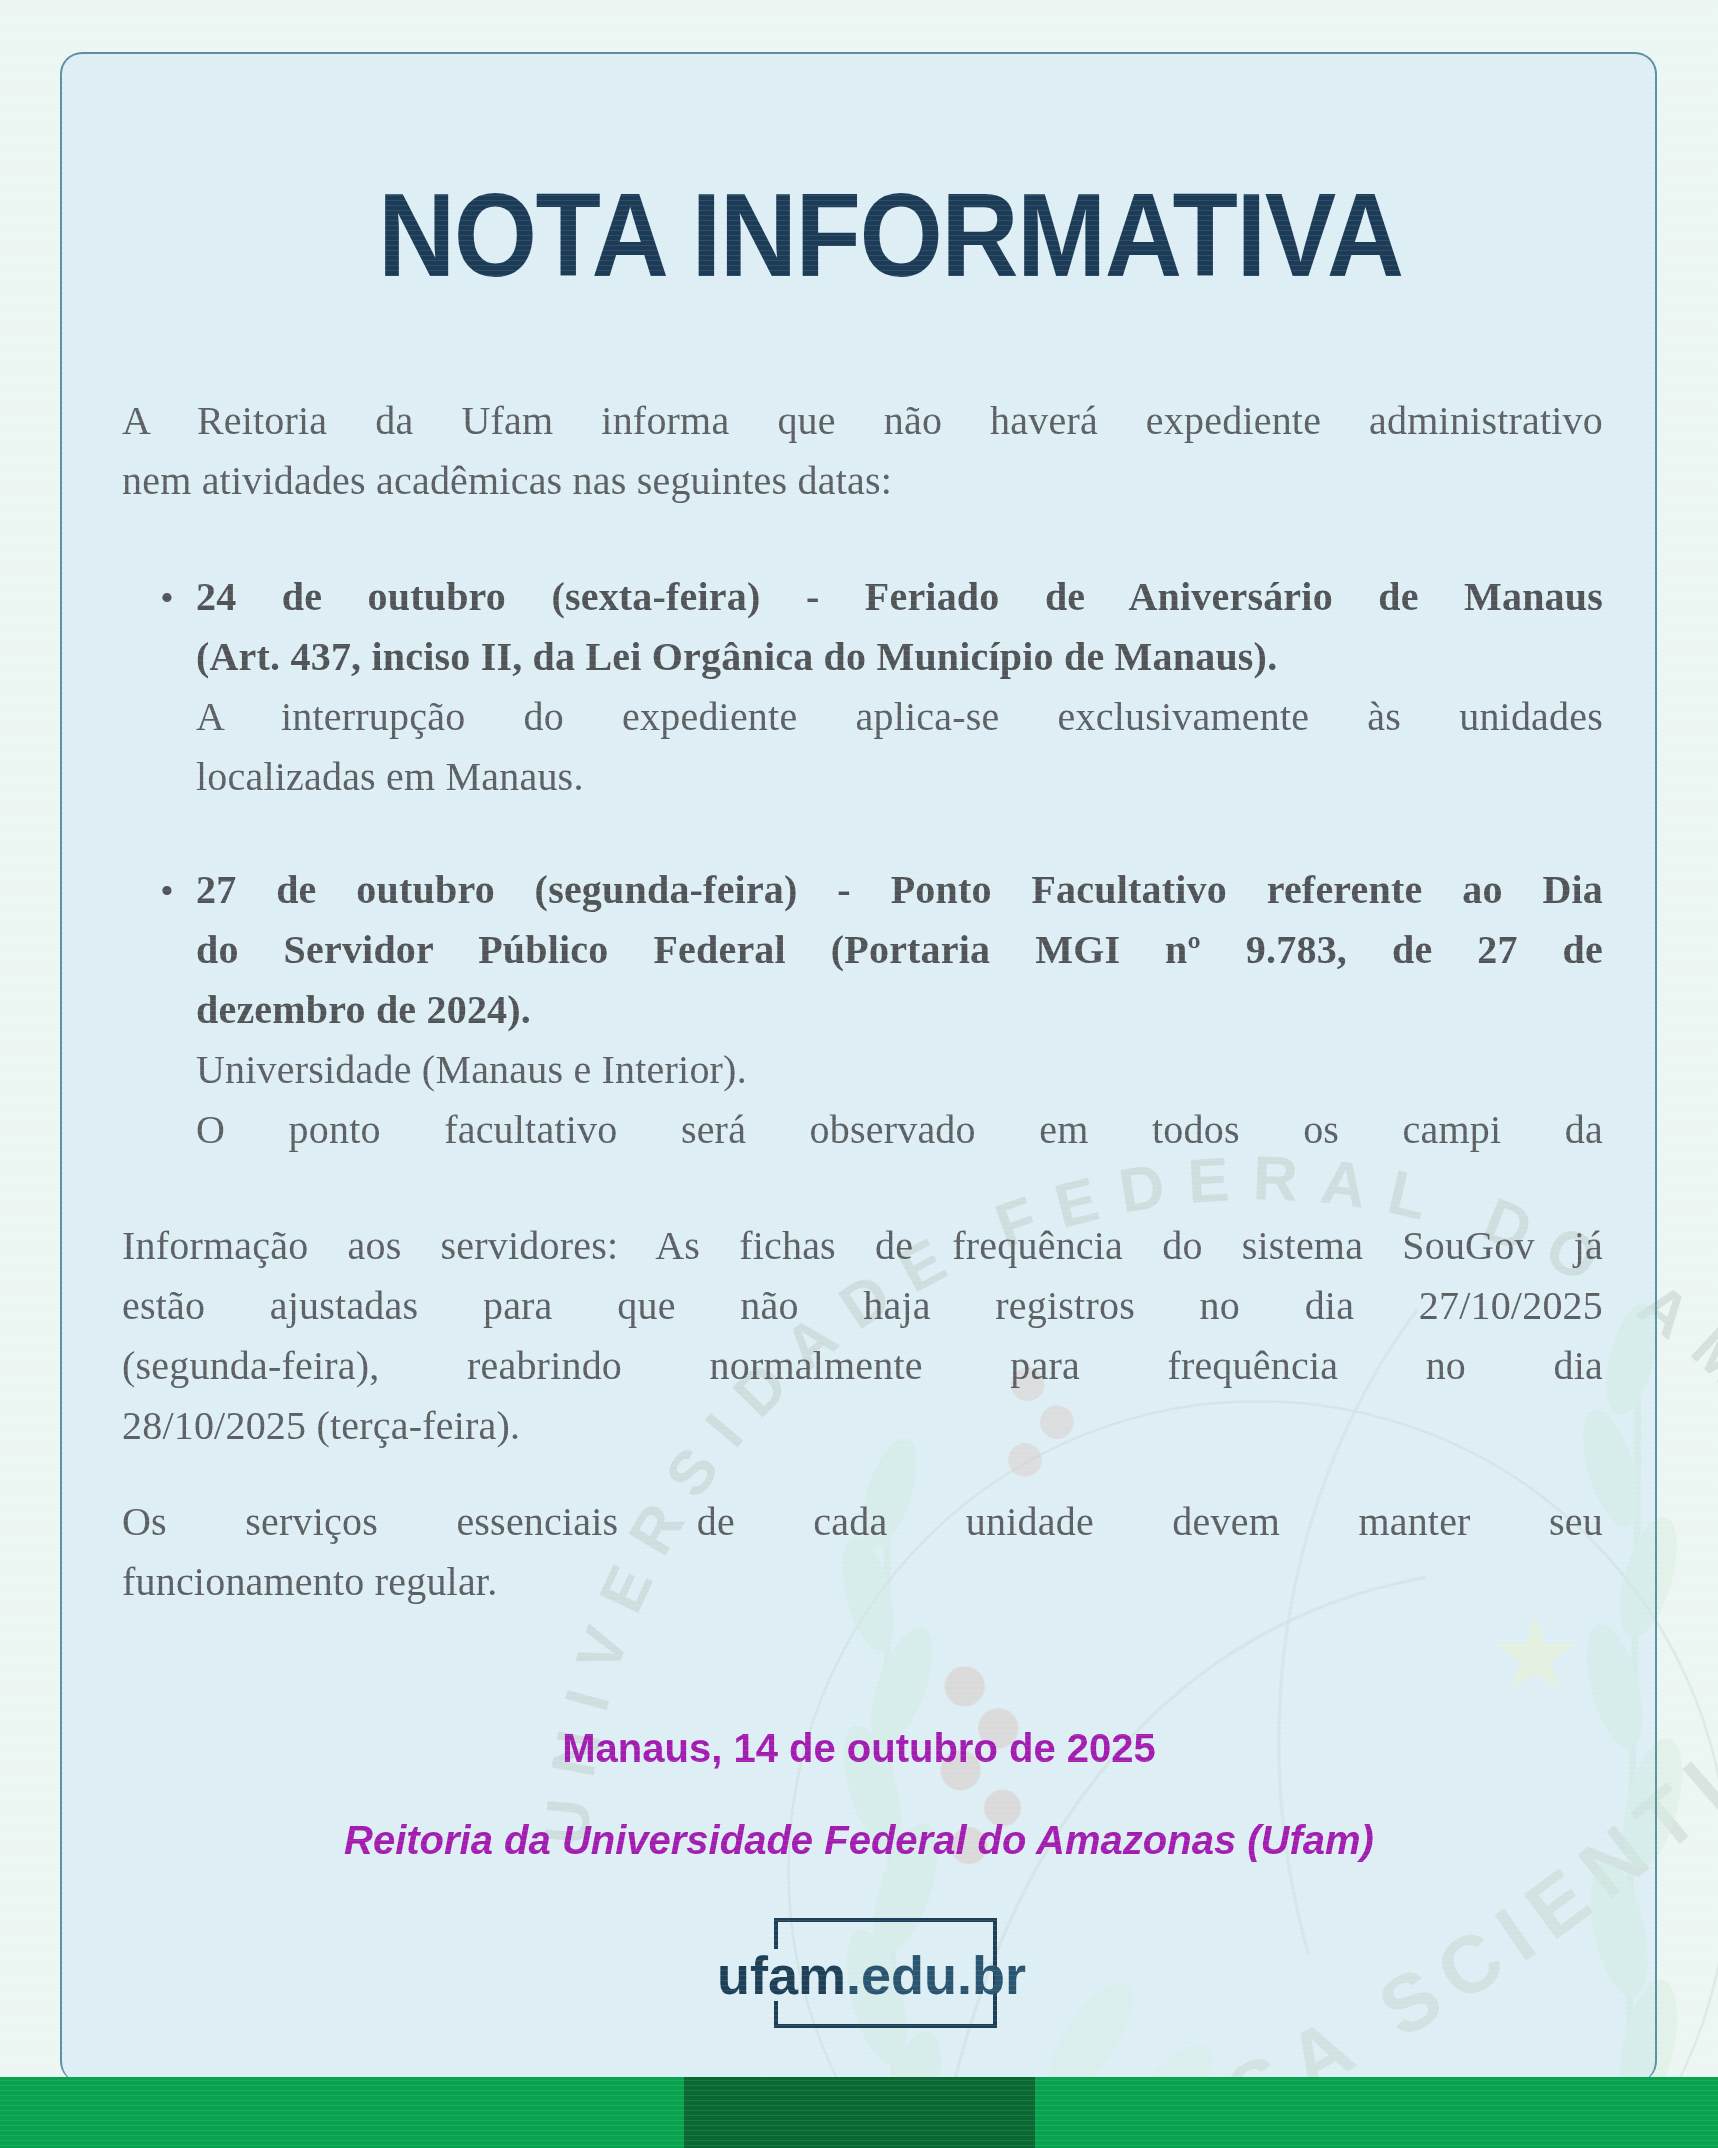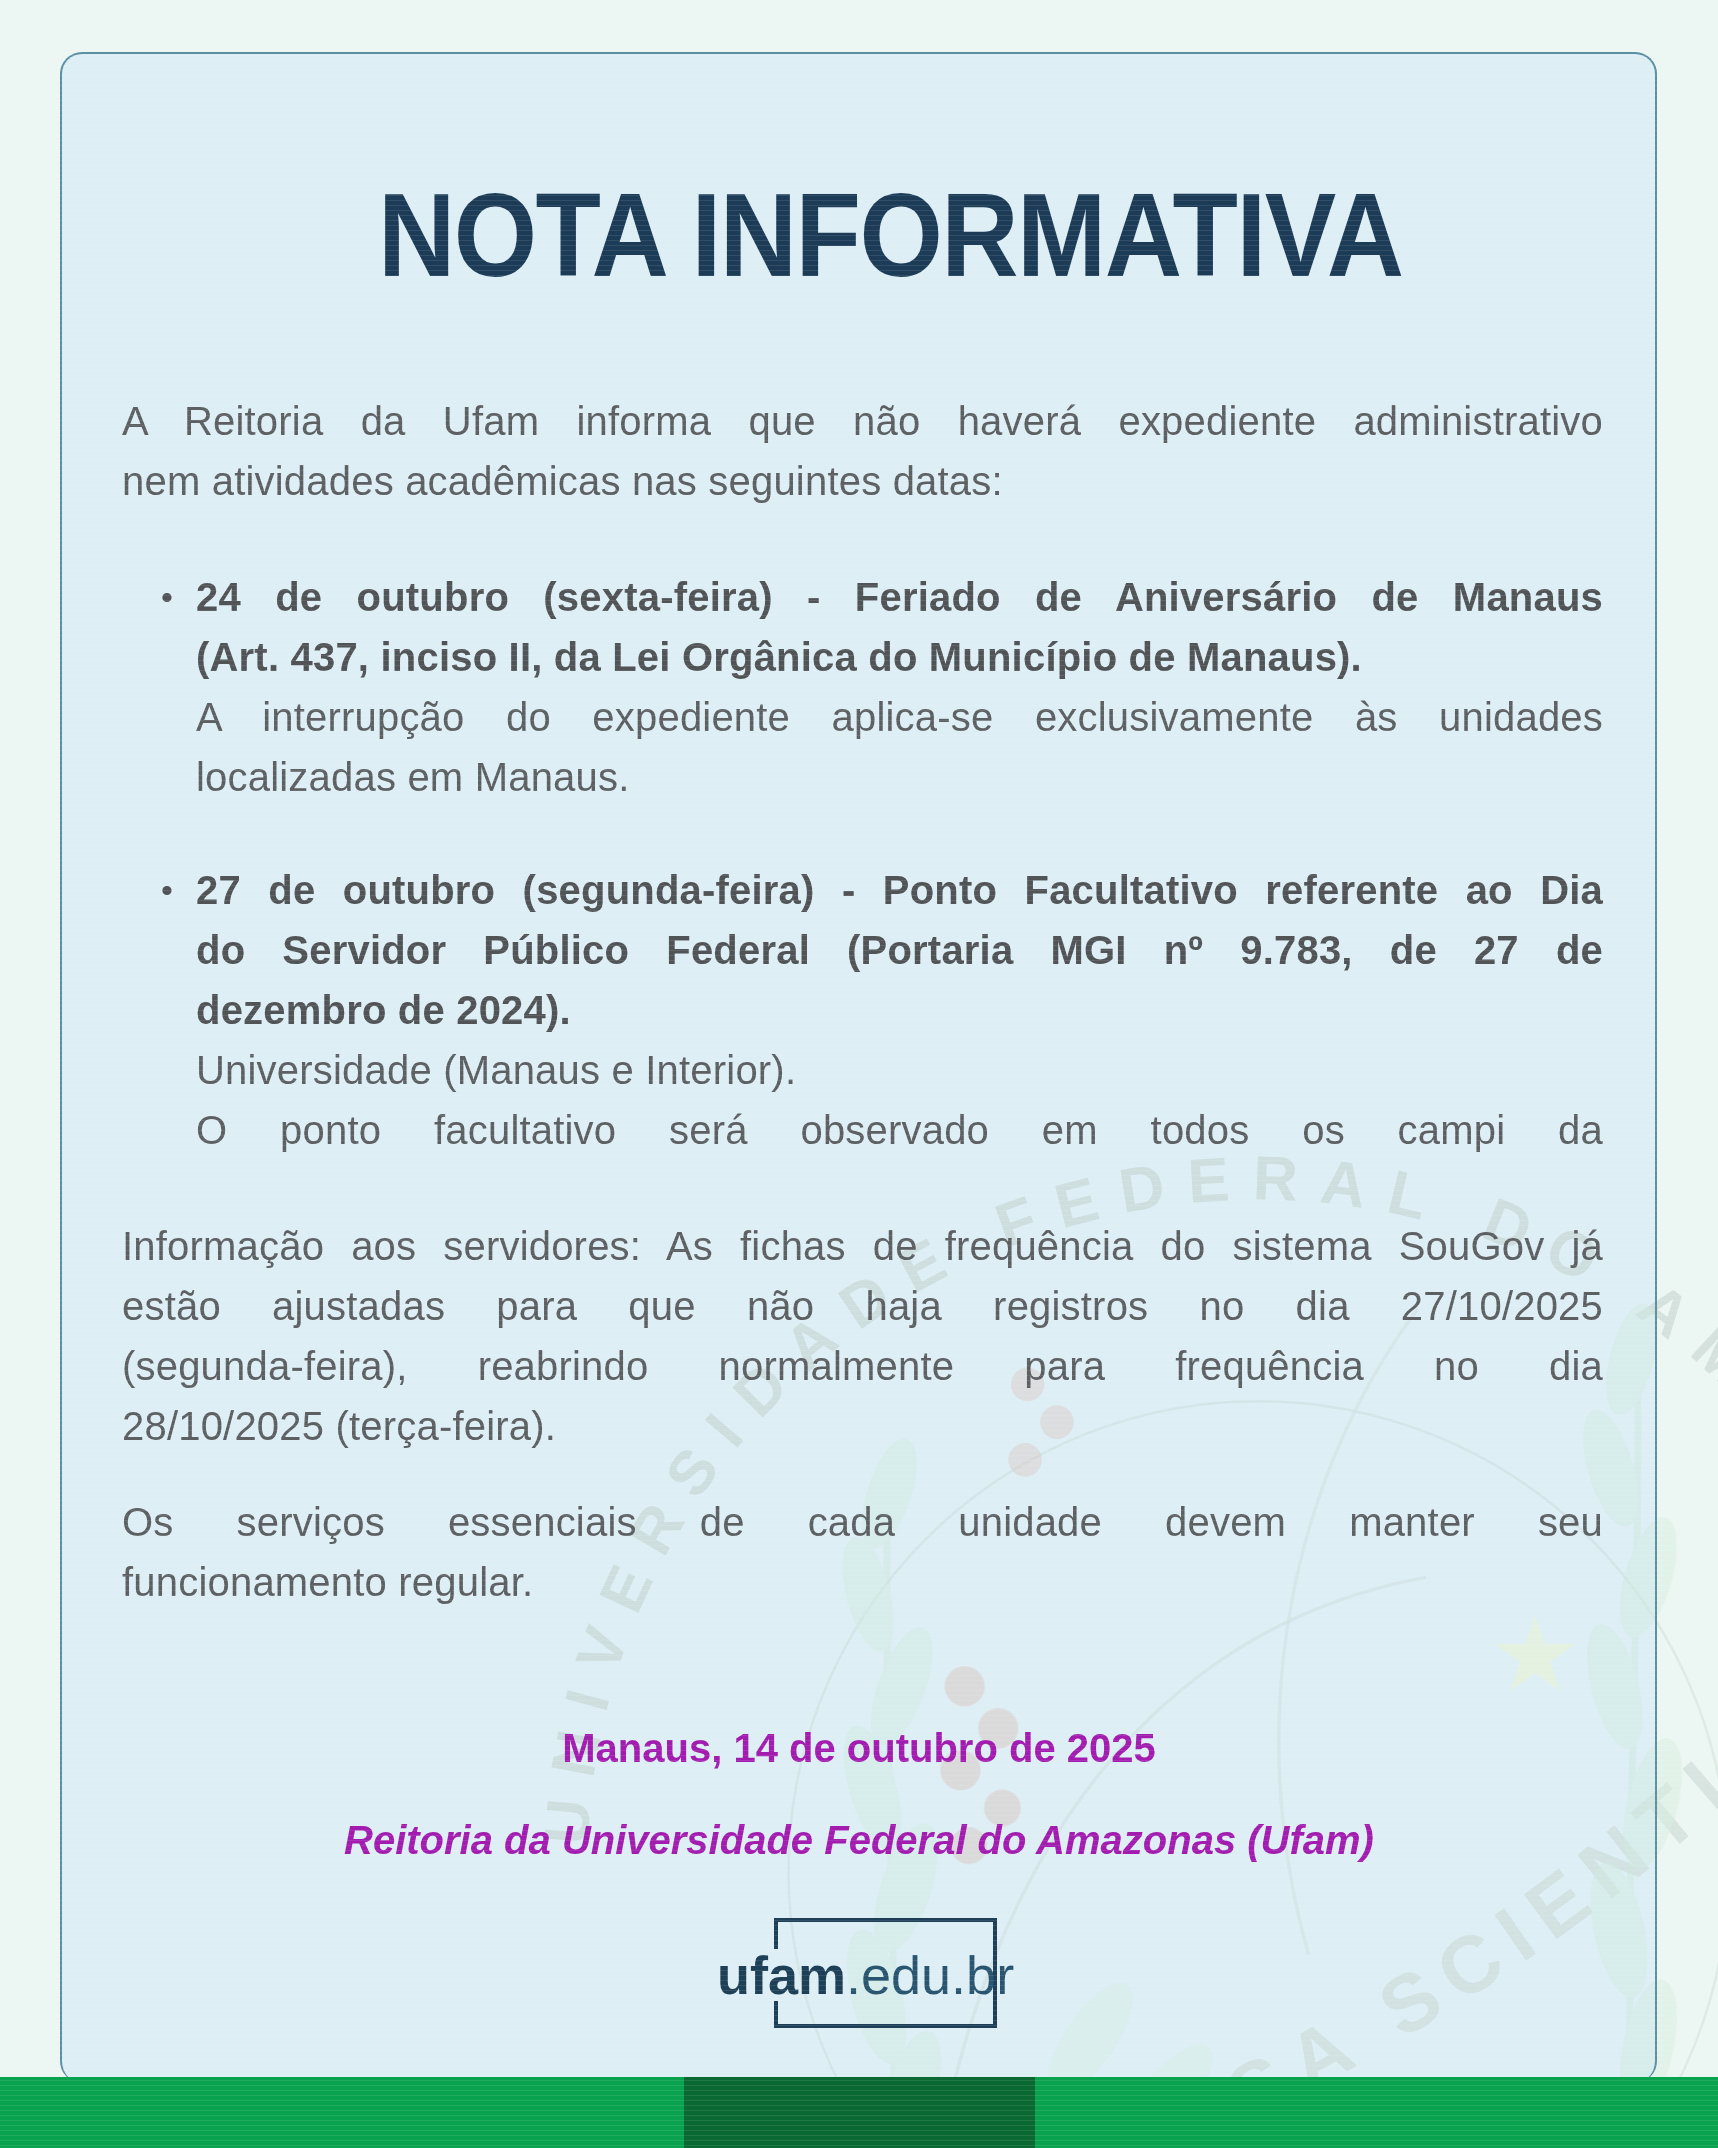--- a/index.html
+++ b/index.html
@@ -31,21 +31,21 @@
   .content{position:absolute;inset:0;z-index:4;}
   .title{position:absolute;left:0;top:172px;width:1718px;text-align:center;padding-left:31px;}
   .title span{
     display:inline-block;transform:scaleX(.9);transform-origin:center;
     font-size:119px;line-height:126px;font-weight:700;letter-spacing:-1.7px;color:#1c3b57;
   }
   .tblock{
     position:absolute;font-size:40px;line-height:60px;color:#5b5e60;
     text-align:justify;letter-spacing:0.2px;
   }
-  .jline{text-align-last:justify;}
+  .jline{text-align-last:justify;font-family:Liberation Serif, serif;}
   .jline.last{text-align-last:left;}
   .para{left:122px;width:1481px;}
   .bullet{left:196px;width:1407px;}
   .bullet .dot{
     position:absolute;left:-35px;top:0;line-height:60px;font-size:34px;color:#515457;
   }
   .seg-bold{font-weight:700;color:#515457;}
   .seg-reg{font-weight:400;color:#5c6063;}
   .center-line{
     position:absolute;left:0;width:1718px;text-align:center;
@@ -59,21 +59,21 @@
     border:4.2px solid #1e3f58;border-left:none;box-sizing:border-box;
   }
   .logo-frame .stub{position:absolute;width:4.2px;background:#1e3f58;left:0;}
   .logo-frame .stub.top{top:0;height:27px;}
   .logo-frame .stub.bottom{bottom:0;height:22.7px;}
   .logo-text{
     position:absolute;left:717px;top:1948px;font-size:54px;line-height:54px;
     white-space:nowrap;color:#1e4057;
   }
   .logo-text .lt-bold{font-weight:700;color:#1e4057;}
-  .logo-text .lt-rest{font-weight:400;color:#2a5570;margin-top:44px;}
+  .logo-text .lt-rest{font-weight:700;color:#2a5570;margin-top:44px;}
 
   
   .footer{
     position:absolute;left:0;top:2077px;width:1718px;height:71px;
     background:#09a24e;z-index:6;
   }
   .footer .mid{position:absolute;left:684px;top:0;width:351px;height:71px;background:#0a6832;}
 
   
   .texture{

